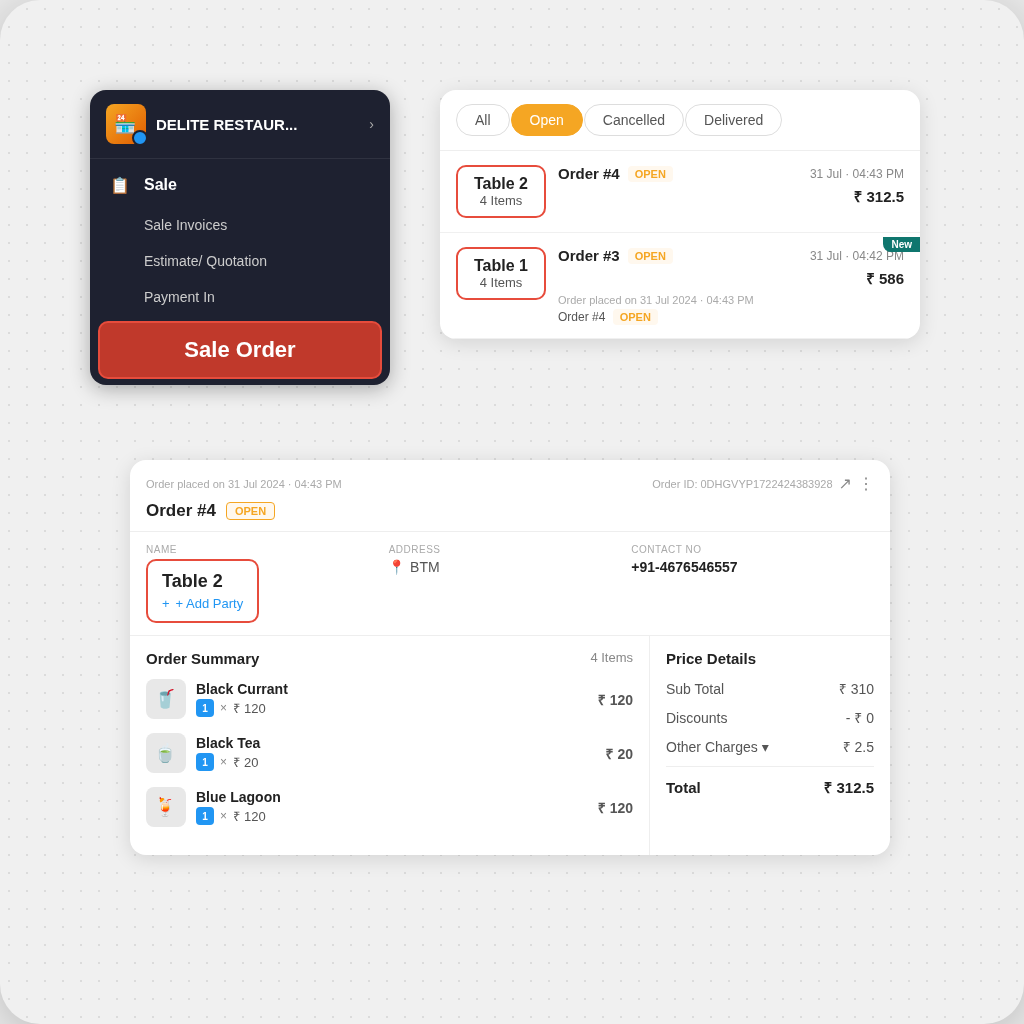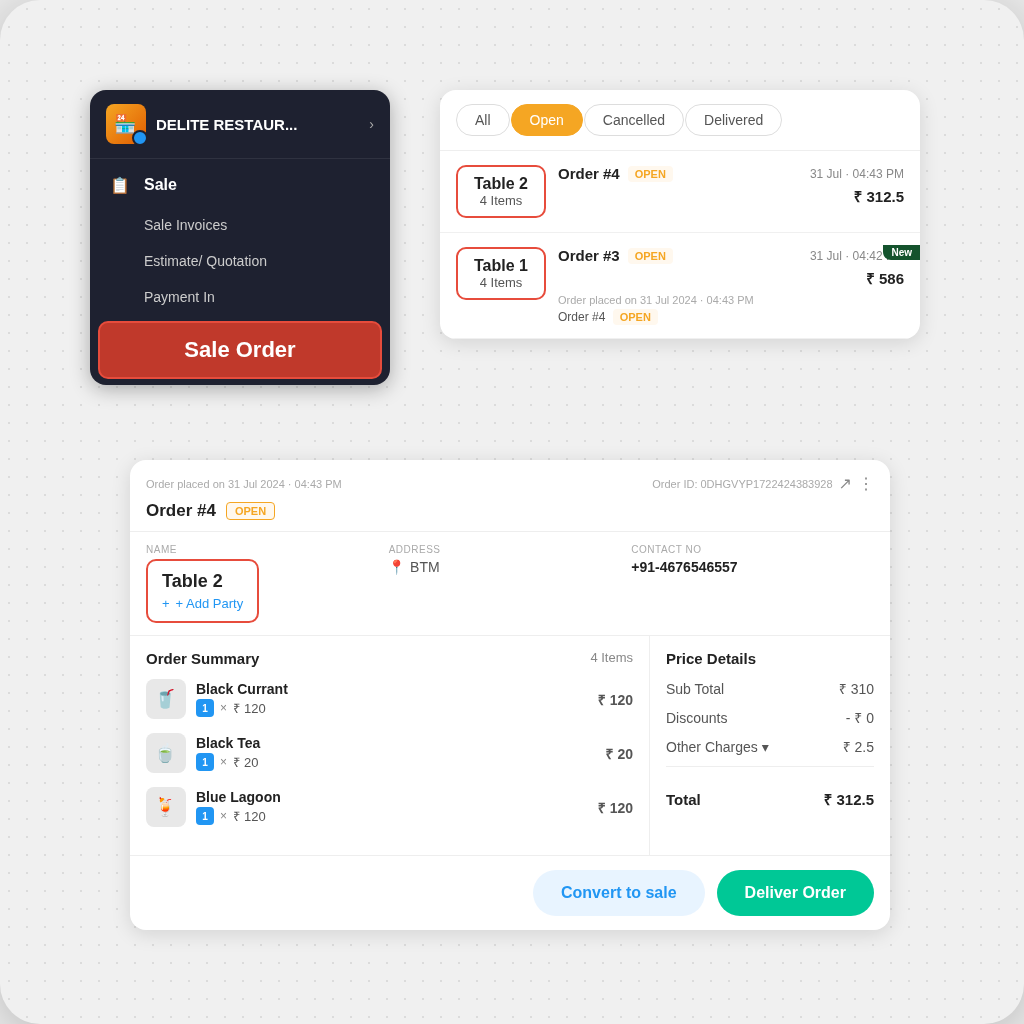--- a/index.html
+++ b/index.html
@@ -210,23 +210,23 @@
       font-weight: 700;
       color: #222;
       text-align: right;
     }
     .order-placed-text {
       font-size: 11px;
       color: #aaa;
     }
     .new-badge {
       position: absolute;
-      top: 12px;
+      top: 4px;
       right: 0;
-      background: #14532d;
+      background: #0f766e;
       color: #fff;
       font-size: 10px;
       font-weight: 700;
       padding: 2px 8px;
       border-radius: 0 0 0 8px;
     }
     .order4-mini {
       font-size: 12px;
       color: #555;
       margin-top: 4px;
@@ -435,21 +435,21 @@
       align-items: center;
       margin-bottom: 10px;
       font-size: 14px;
       color: #555;
     }
     .price-row.total {
       font-weight: 700;
       color: #222;
       font-size: 15px;
       border-top: 1px solid #eee;
-      padding-top: 22px;
+      padding-top: 10px;
       margin-top: 6px;
     }
     .price-label {
       display: flex;
       align-items: center;
       gap: 4px;
     }
 
     
     .detail-footer {
@@ -666,18 +666,14 @@
           <span class="price-label">Other Charges ▾</span>
           <span>₹ 2.5</span>
         </div>
         <div class="price-row total">
           <span class="price-label">Total</span>
           <span>₹ 312.5</span>
         </div>
       </div>
     </div>
 
-    <div class="detail-footer">
-      <button class="btn-convert">Convert to sale</button>
-      <button class="btn-deliver">Deliver Order</button>
-    </div>
   </div>
 </div>
 
 </body></html>

